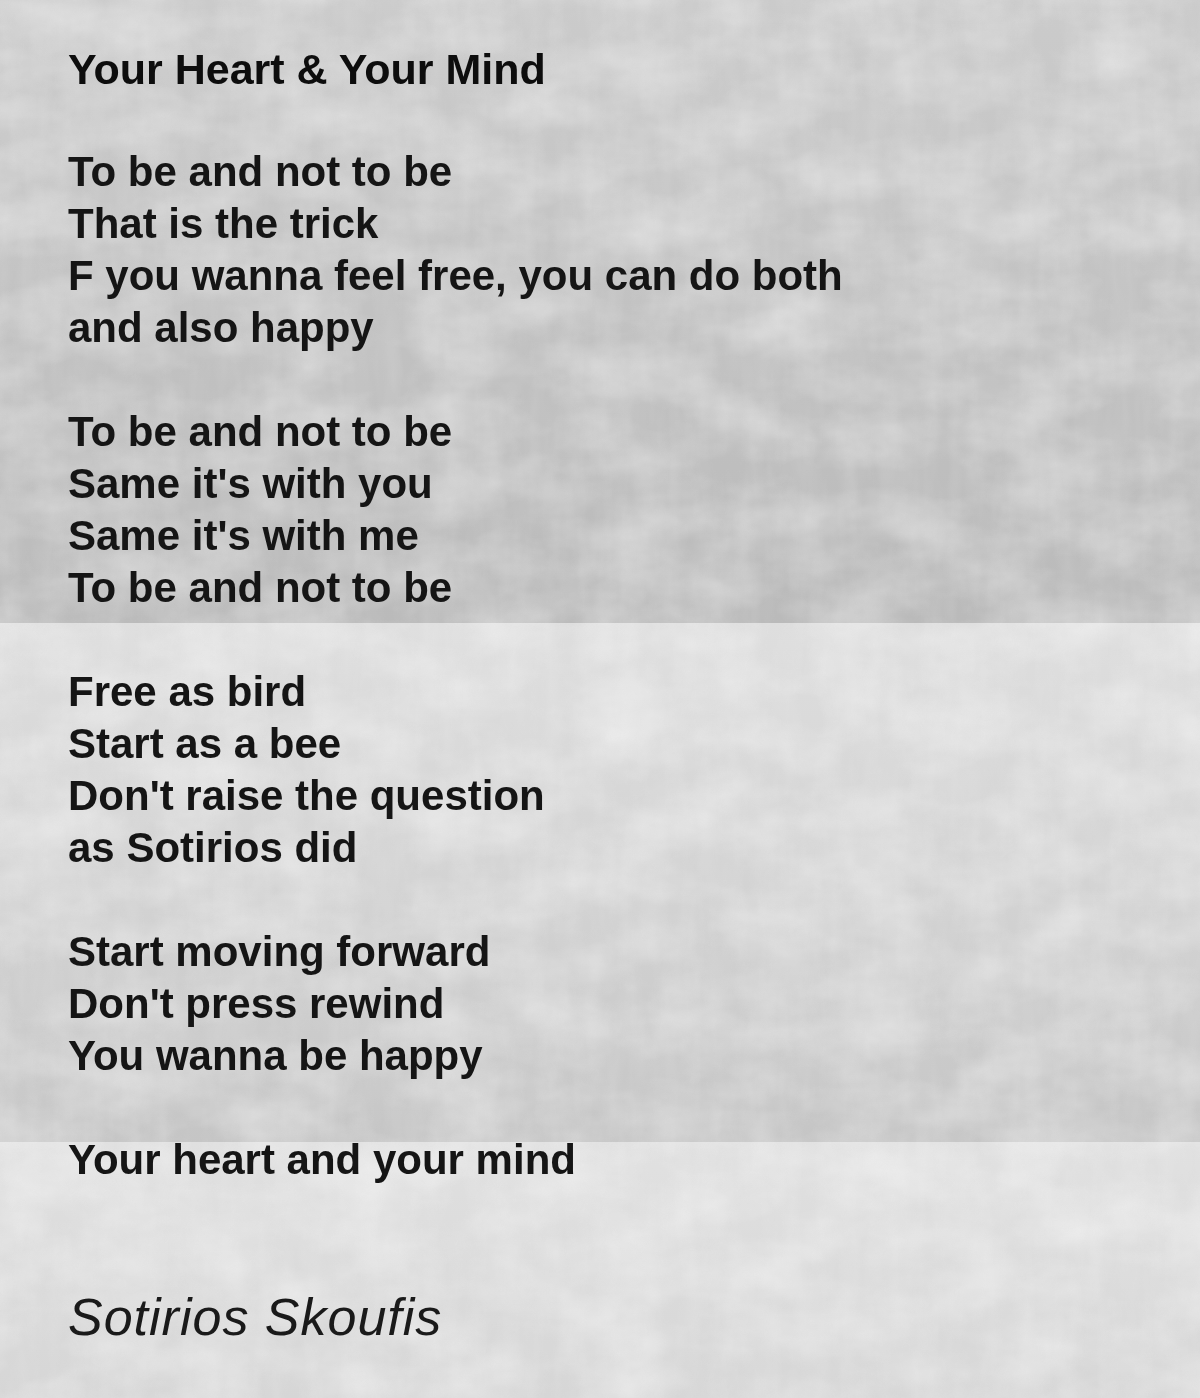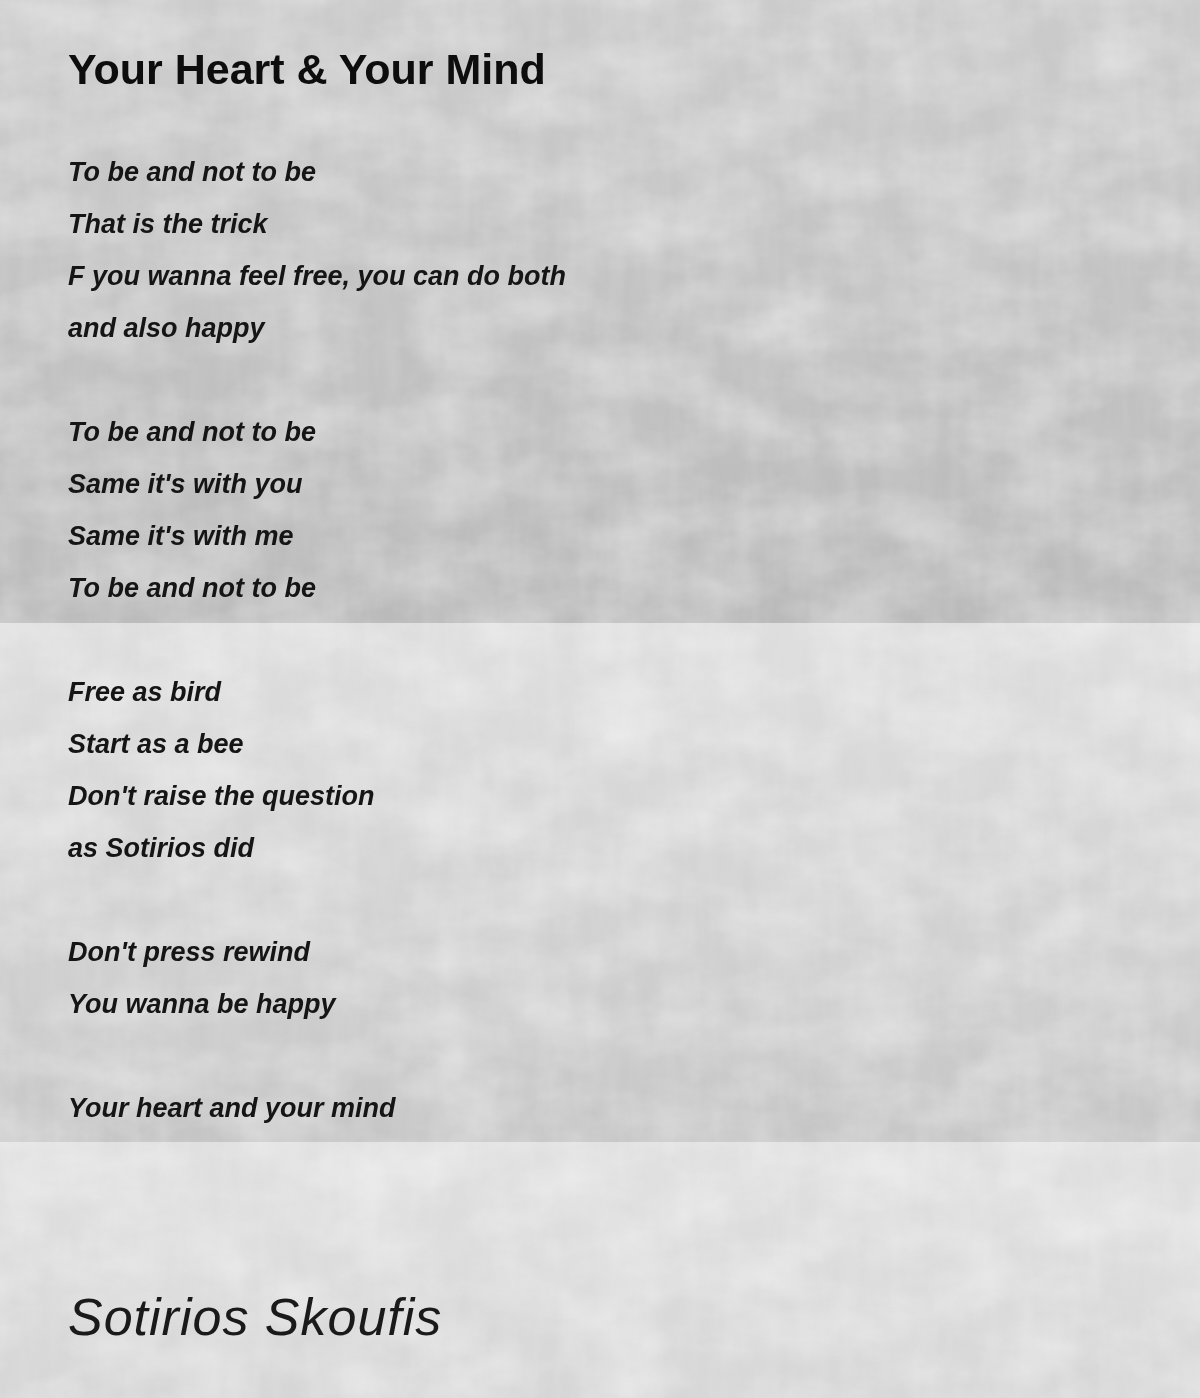--- a/index.html
+++ b/index.html
@@ -45,25 +45,24 @@
   .poem-body {
     position: absolute;
     left: 68px;
     top: 146px;
     color: #151515;
   }
   .stanza {
     margin: 0 0 52px 0;
   }
   .poem-line {
-    font-size: 27px;
+    font-size: 42px;
     font-weight: bold;
     line-height: 52px;
     white-space: nowrap;
-    font-style: italic;
   }
   .poem-author {
     position: absolute;
     left: 68px;
     top: 1293px;
     font-size: 52px;
     font-style: italic;
     font-weight: normal;
     line-height: 48px;
     letter-spacing: 1px;
@@ -129,20 +128,21 @@
       </div>
 
       <div class="stanza">
         <div class="poem-line">Free as bird</div>
         <div class="poem-line">Start as a bee</div>
         <div class="poem-line">Don't raise the question</div>
         <div class="poem-line">as Sotirios did</div>
       </div>
 
       <div class="stanza">
+        <div class="poem-line">Start moving forward</div>
         <div class="poem-line">Don't press rewind</div>
         <div class="poem-line">You wanna be happy</div>
       </div>
 
       <div class="stanza">
         <div class="poem-line">Your heart and your mind</div>
       </div>
 
     </div>
 

